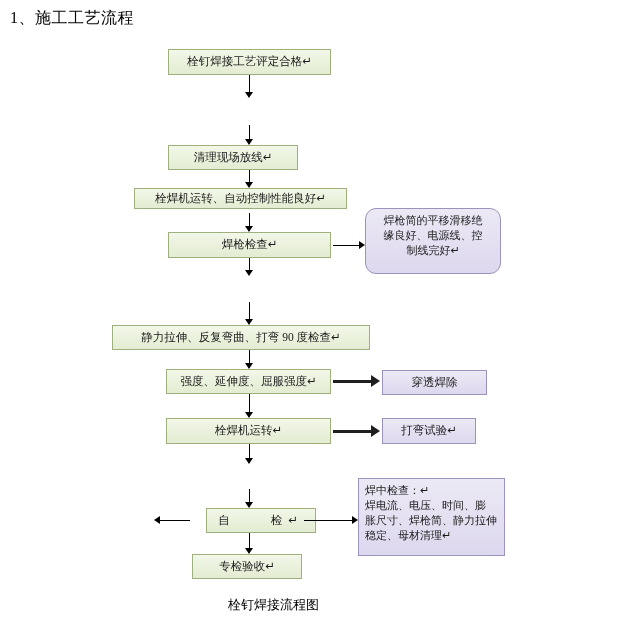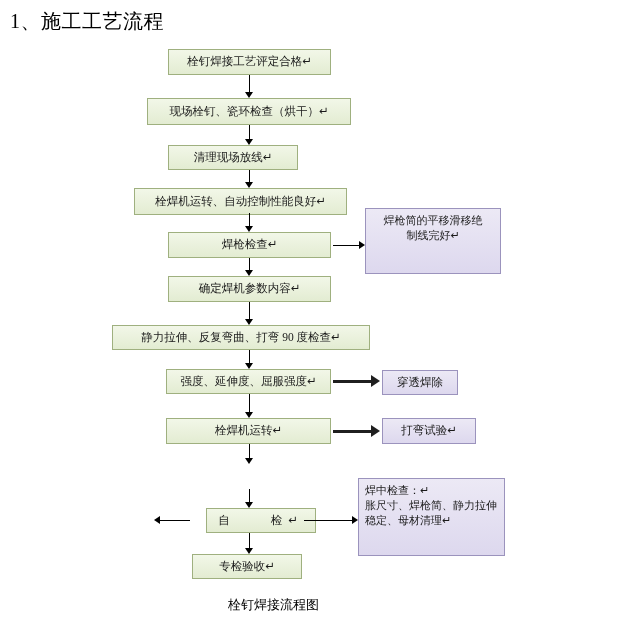--- a/index.html
+++ b/index.html
@@ -17,21 +17,21 @@
   }
   #page {
     position: relative;
     width: 618px;
     height: 620px;
   }
   .heading {
     position: absolute;
     left: 10px;
     top: 8px;
-    font-size: 20px;
+    font-size: 16px;
     font-family: "Liberation Serif", serif;
     color: #000;
     letter-spacing: 0.5px;
   }
   .node {
     position: absolute;
     box-sizing: border-box;
     border: 1px solid #9aa5b1;
     background: #eef3e3;
     display: flex;
@@ -52,20 +52,21 @@
     background: linear-gradient(to bottom, #ece9f5, #ddd8ee);
     border-color: #9b93bd;
   }
   .node.multiline {
     display: block;
     padding: 4px 6px;
     text-align: left;
   }
   .node.multiline.centered {
     text-align: center;
+    border-radius: 11px;
   }
   .caption {
     position: absolute;
     font-size: 13px;
     font-family: "Liberation Serif", serif;
     color: #000;
   }
   .line-v {
     position: absolute;
     width: 1px;
@@ -113,52 +114,52 @@
 </style>
 </head>
 <body>
 
 <div id="page">
 
   <div class="heading">1、施工工艺流程</div>
 
   <div class="node green" style="left:168px; top:49px; width:163px; height:26px;">栓钉焊接工艺评定合格↵</div>
 
-  <div class="node green" style="left:147px; top:98px; width:204px; height:27px;">现场栓钉、瓷环检查（烘干）↵</div>
 
   <div class="node green" style="left:168px; top:145px; width:130px; height:25px;">清理现场放线↵</div>
 
-  <div class="node green" style="left:134px; top:188px; width:213px; height:27px;">栓焊机运转、自动控制性能良好↵</div>
+  <div class="node green" style="left:134px; top:188px; width:213px; height:21px;">栓焊机运转、自动控制性能良好↵</div>
 
   <div class="node green" style="left:168px; top:232px; width:163px; height:26px;">焊枪检查↵</div>
 
-  <div class="node green" style="left:168px; top:276px; width:163px; height:26px;">确定焊机参数内容↵</div>
 
   <div class="node green" style="left:112px; top:325px; width:258px; height:25px;">静力拉伸、反复弯曲、打弯 90 度检查↵</div>
 
   <div class="node green" style="left:166px; top:369px; width:165px; height:25px;">强度、延伸度、屈服强度↵</div>
 
   <div class="node green" style="left:166px; top:418px; width:165px; height:26px;">栓焊机运转↵</div>
 
 
   <div class="node green spaced" style="left:206px; top:508px; width:110px; height:25px;">自　　检↵</div>
 
   <div class="node green" style="left:192px; top:554px; width:110px; height:25px;">专检验收↵</div>
 
   <div class="node purple multiline centered" style="left:365px; top:208px; width:136px; height:66px; font-size:11px;">
     <div>焊枪简的平移滑移绝</div>
+    <div>缘良好、电源线、控</div>
     <div>制线完好↵</div>
   </div>
 
-  <div class="node purple" style="left:382px; top:370px; width:76px; height:25px;">穿透焊除</div>
+  <div class="node purple" style="left:382px; top:370px; width:105px; height:25px;">穿透焊除</div>
 
   <div class="node purple" style="left:382px; top:418px; width:94px; height:26px;">打弯试验↵</div>
 
   <div class="node purple multiline" style="left:358px; top:478px; width:147px; height:78px; font-size:11px;">
     <div>焊中检查：↵</div>
+    <div>焊电流、电压、时间、膨</div>
     <div>胀尺寸、焊枪简、静力拉伸</div>
     <div>稳定、母材清理↵</div>
   </div>
 
 
   <div class="line-v" style="left:249px; top:75px; height:17px;"></div>
   <div class="head-down" style="left:245px; top:92px;"></div>
 
   <div class="line-v" style="left:249px; top:125px; height:14px;"></div>
   <div class="head-down" style="left:245px; top:139px;"></div>

